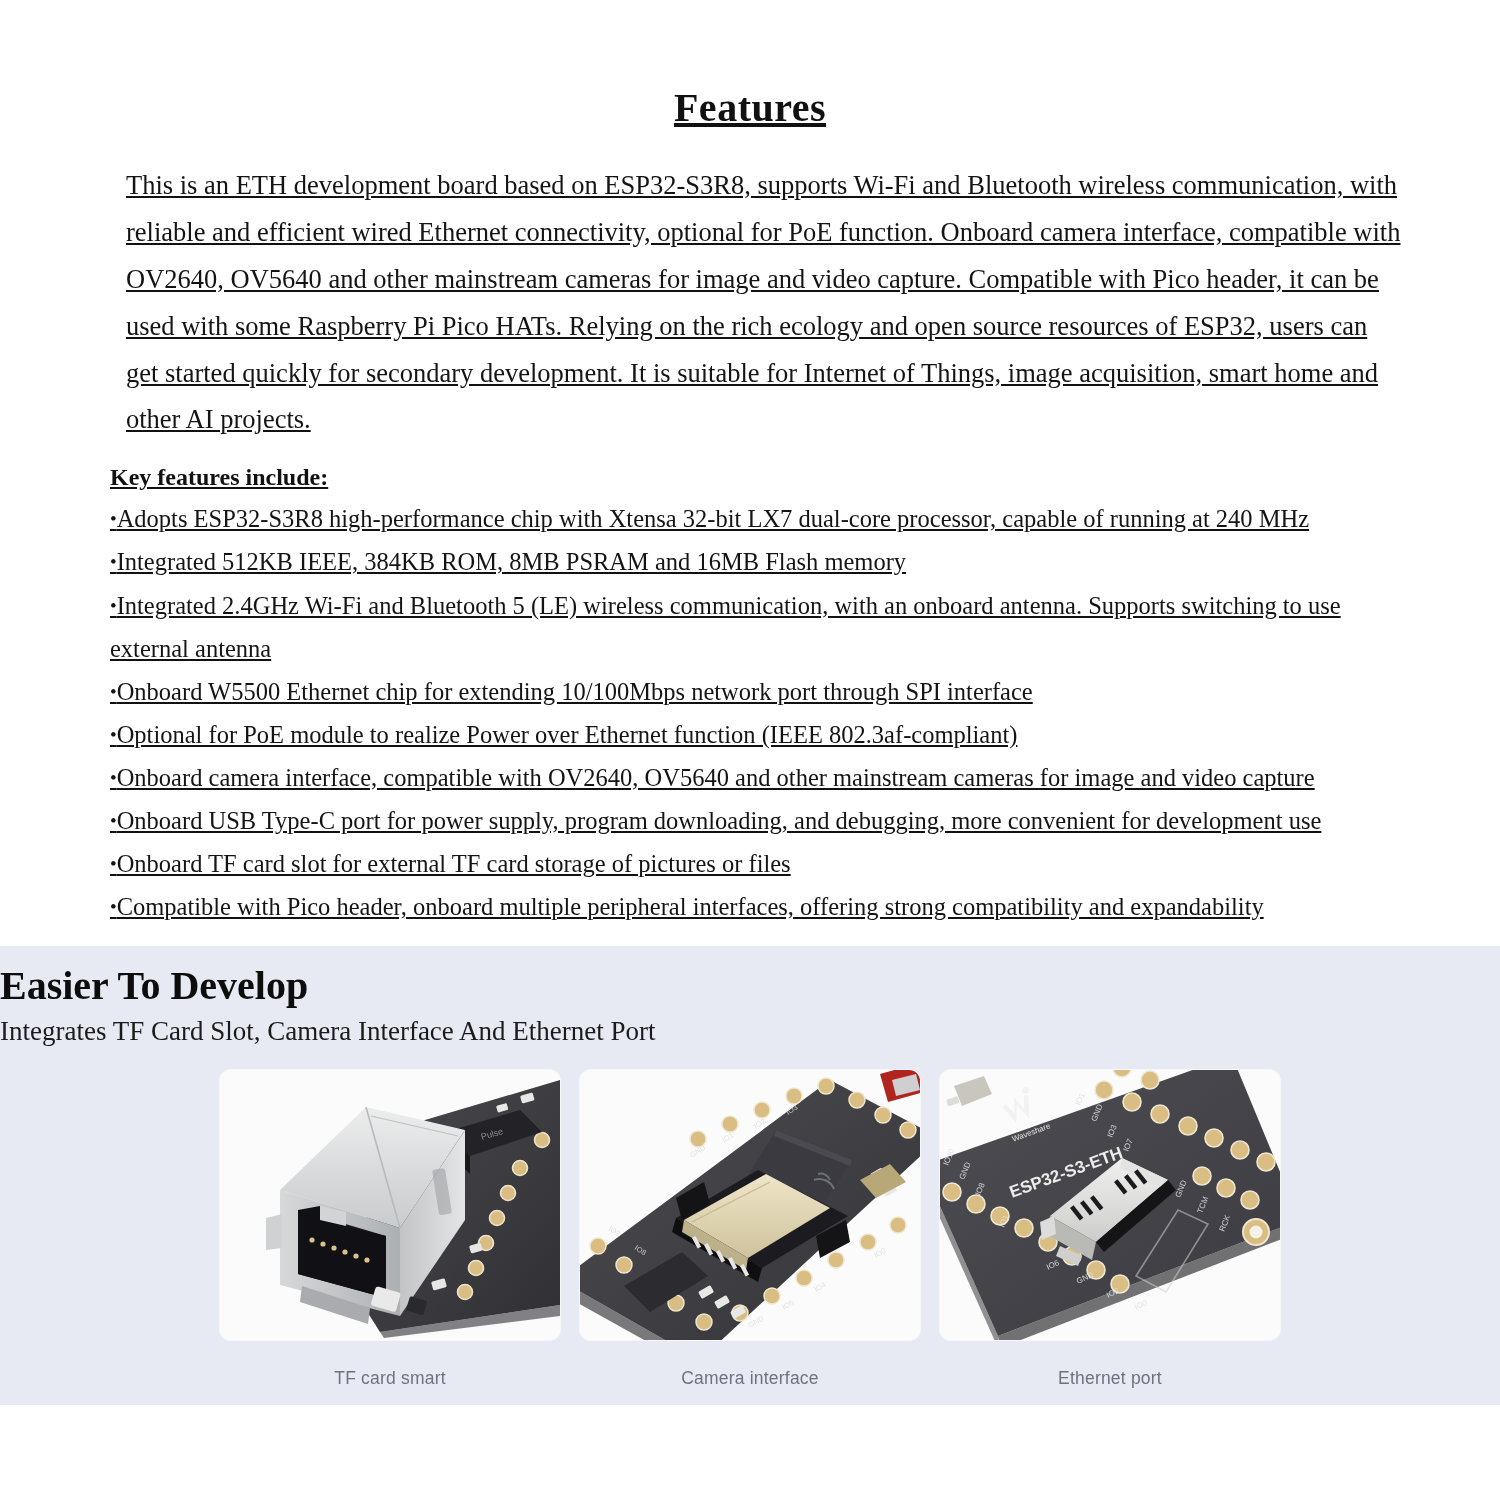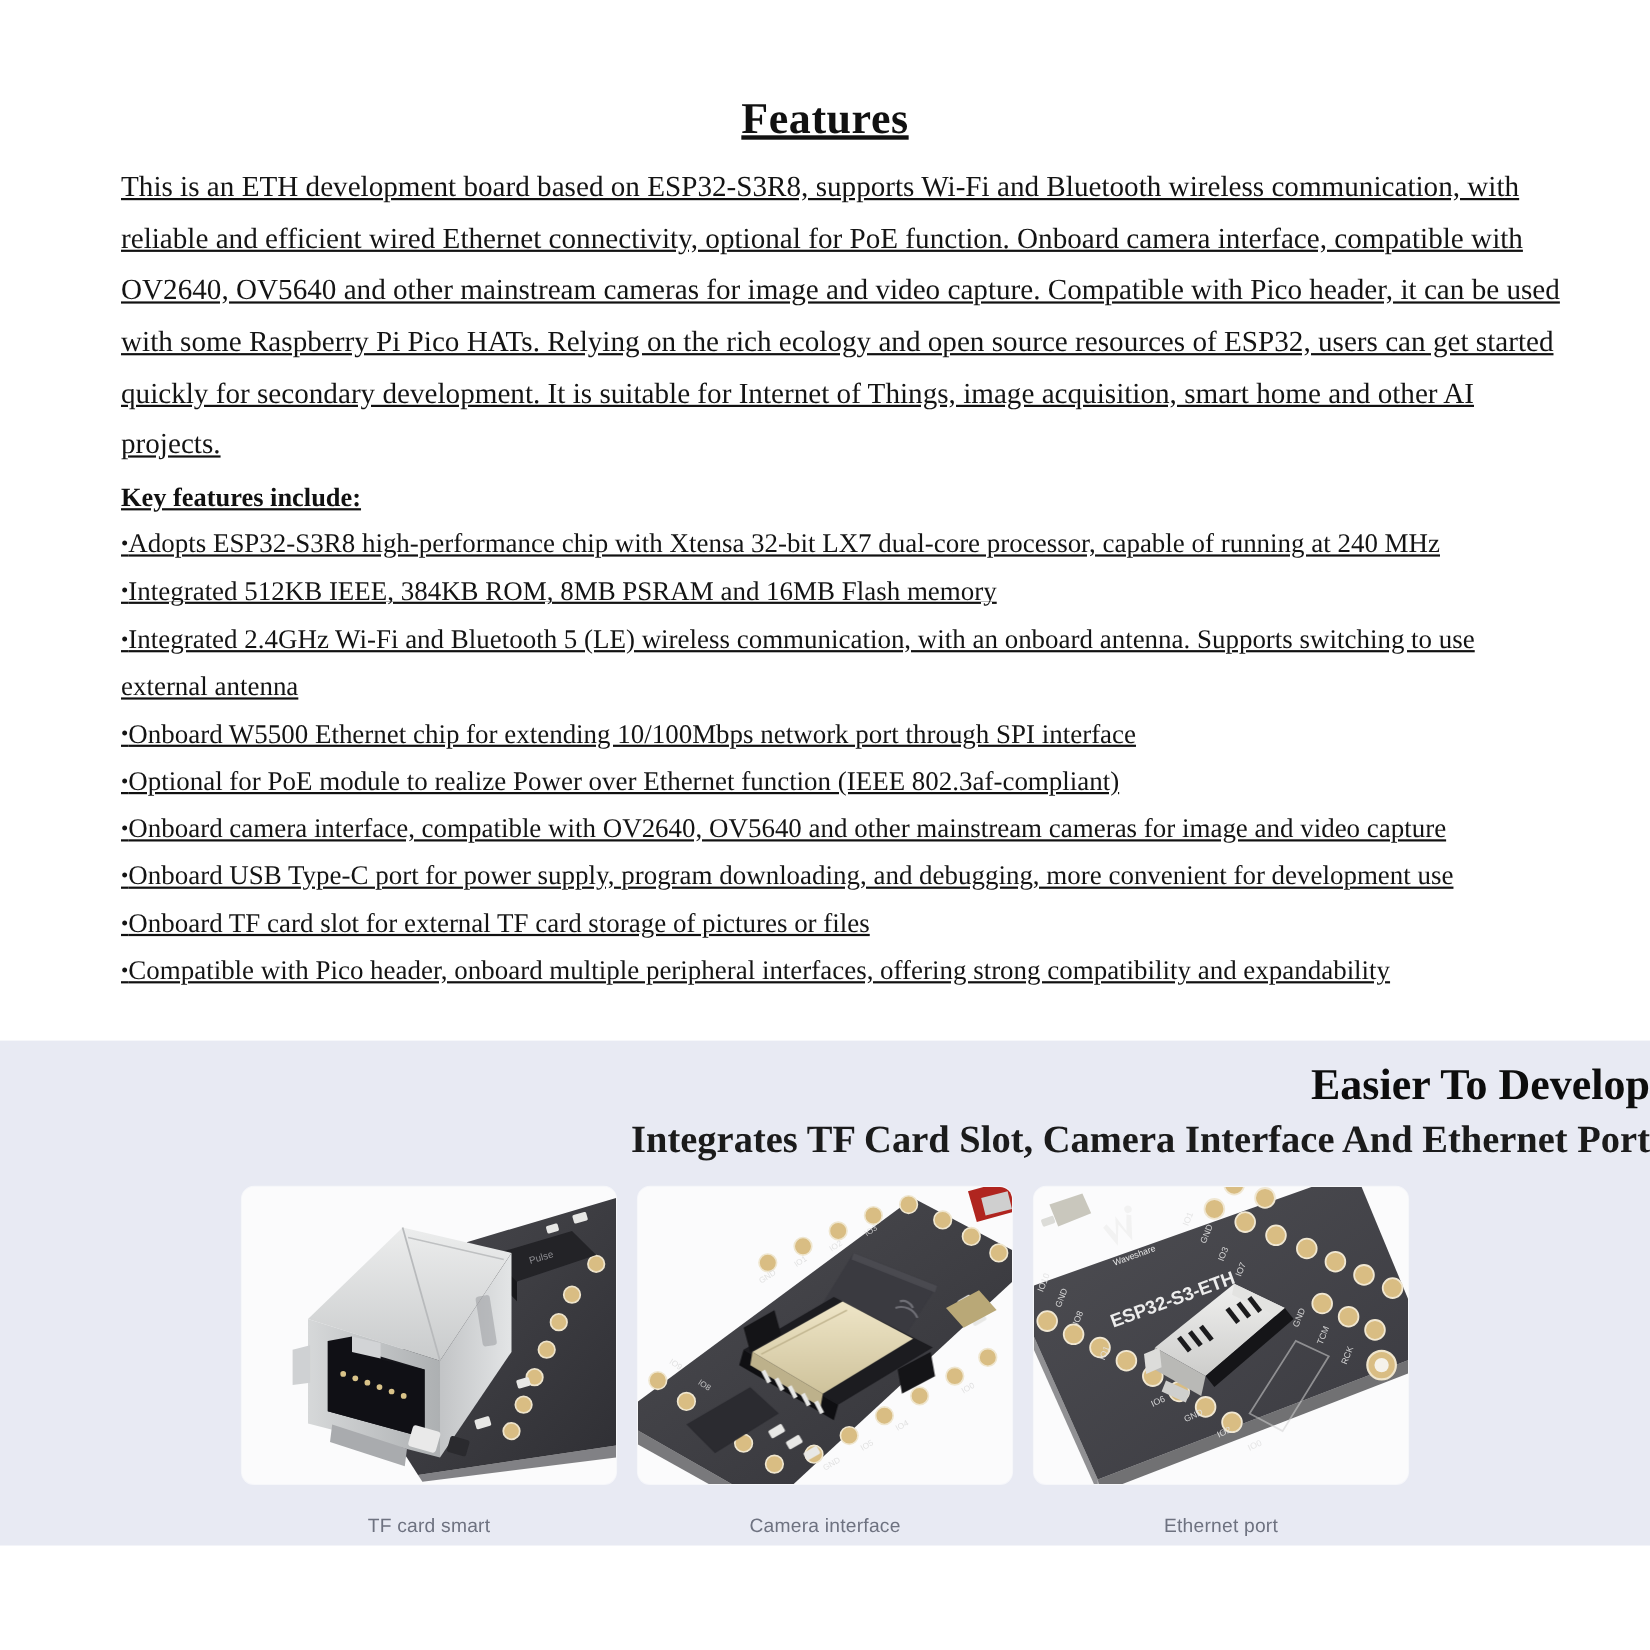--- a/index.html
+++ b/index.html
@@ -31,21 +31,21 @@
     font-size: 40px;
     font-weight: bold;
     letter-spacing: 0.5px;
     margin: 0;
     padding-top: 88px;
     line-height: 1.0;
     font-family: "Liberation Serif", "DejaVu Serif", serif;
   }
 
   .intro-block {
-    margin: 0;
+    margin: 16px;
     padding: 18px 78px 0 110px;
   }
 
   .intro-para {
     font-size: 26.5px;
     line-height: 1.77;
     text-align: left;
     margin: 0;
     color: #141414;
   }
@@ -80,36 +80,36 @@
 
   
   .develop-section {
     background: #e8eaf3;
     height: 459px;
     position: relative;
     box-sizing: border-box;
   }
 
   .develop-title {
-    text-align: right;
+    text-align: left;
     font-size: 40px;
     font-weight: bold;
     margin: 0;
     padding-top: 18px;
     line-height: 1.1;
     color: #0d0d0d;
   }
 
   .develop-subtitle {
-    text-align: right;
-    font-size: 35px;
+    text-align: left;
+    font-size: 27px;
     margin: 0;
     padding-top: 8px;
     color: #1b1b1b;
-    font-weight: bold;
+    font-weight: normal;
   }
 
   .cards-row {
     display: flex;
     justify-content: center;
     gap: 20px;
     padding-top: 23px;
   }
 
   .card {

